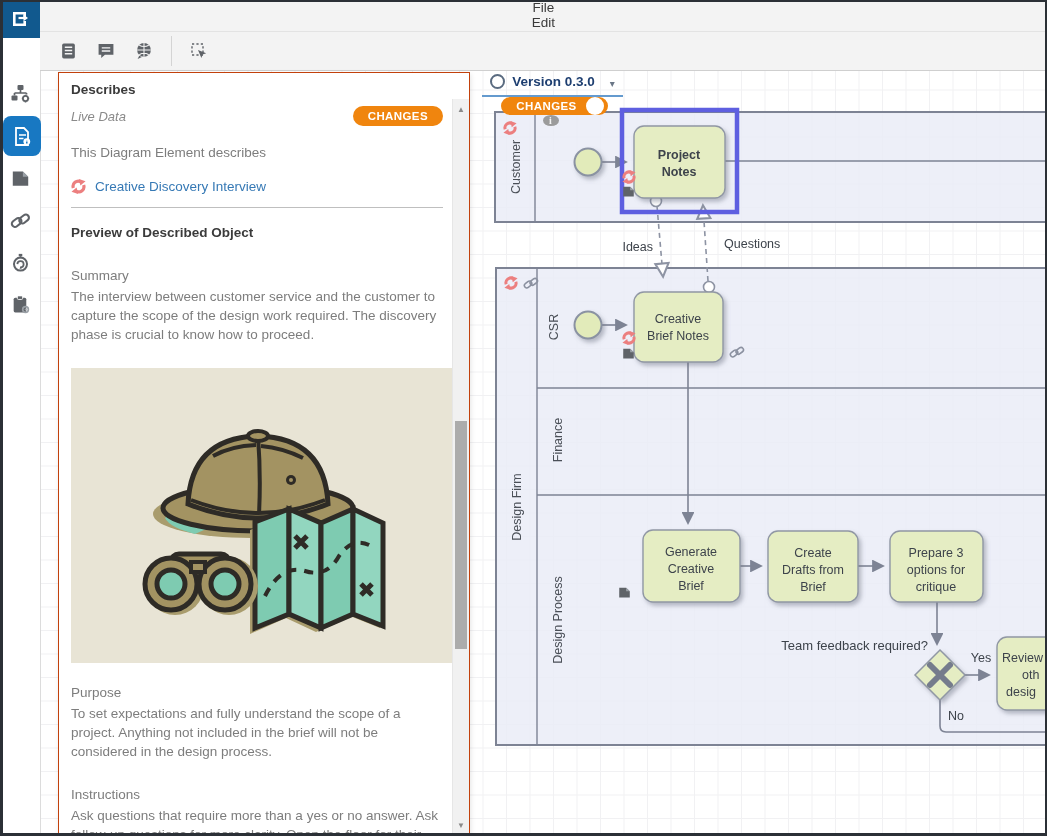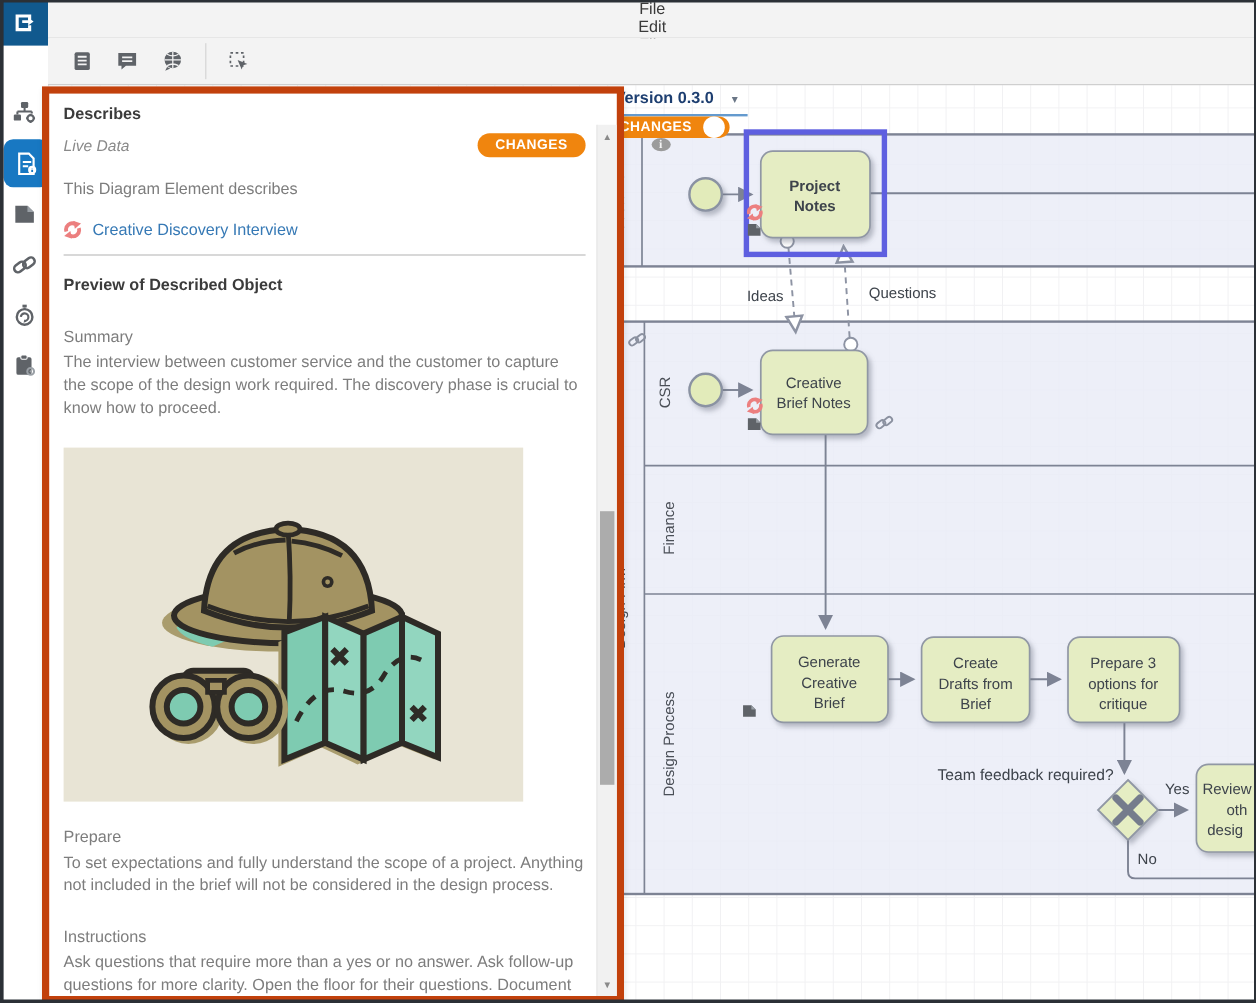--- a/index.html
+++ b/index.html
@@ -41,22 +41,22 @@
   
   #canvas{position:absolute;left:40px;top:70px;width:1007px;height:766px;background:#fff;
     background-image:linear-gradient(#f1f1f3 1px,transparent 1px),linear-gradient(90deg,#f1f1f3 1px,transparent 1px);
     background-size:23.5px 23.5px;background-position:-4px -4px;}
   #diagram-svg{position:absolute;left:0;top:0;}
   .dg-text{font-family:"Liberation Sans",sans-serif;font-size:12.5px;fill:#3d434b;}
   .dg-bold{font-weight:bold;}
   .lane-text{font-family:"Liberation Sans",sans-serif;font-size:12.5px;fill:#4a4f57;}
 
   
-  #panel{position:absolute;left:35px;top:72px;width:485px;height:764px;background:#fff;
-    border:6px solid #c2410c;box-shadow:1px 2px 5px rgba(0,0,0,.10);z-index:20;overflow:hidden;box-sizing:border-box;}
+  #panel{position:absolute;left:58px;top:72px;width:412px;height:764px;background:#fff;
+    border:1px solid #c2410c;box-shadow:1px 2px 5px rgba(0,0,0,.10);z-index:20;overflow:hidden;box-sizing:border-box;}
   #panel-content{position:absolute;left:0;top:0;right:16px;bottom:0;padding:9px 10px 0 12px;overflow:hidden;}
   .p-title{font-size:13.5px;font-weight:bold;color:#3b3b3b;margin:0 0 9px 0;}
   .p-subrow{display:flex;align-items:center;justify-content:space-between;margin-bottom:17px;}
   .p-subtitle{font-size:13px;font-style:italic;color:#8a8a8a;}
   .p-badge{background:#F0850E;color:#fff;font-size:11.5px;font-weight:bold;letter-spacing:.4px;
     border-radius:12px;padding:4px 15px;}
   .p-body{font-size:13.5px;color:#7d7d7d;line-height:19px;}
   .p-intro{margin-bottom:17px;}
   .p-linkrow{display:flex;align-items:center;gap:9px;margin-bottom:13px;}
   .p-link{font-size:13.5px;color:#3679b5;}
@@ -367,21 +367,21 @@
             <circle cx="116" cy="190" r="29" fill="#a99c6d"></circle>
           <rect x="58" y="158" width="58" height="26" rx="8" fill="#a39362" stroke="#2e2b26" stroke-width="5"></rect>
           <circle cx="58" cy="188" r="26" fill="#a39362" stroke="#2e2b26" stroke-width="5"></circle>
           <circle cx="112" cy="188" r="26" fill="#a39362" stroke="#2e2b26" stroke-width="5"></circle>
           <circle cx="58" cy="188" r="14" fill="#7ecbb1" stroke="#2e2b26" stroke-width="5"></circle>
           <circle cx="112" cy="188" r="14" fill="#7ecbb1" stroke="#2e2b26" stroke-width="5"></circle>
           <path d="M78,166 h14 v10 h-14 Z" fill="#a39362" stroke="#2e2b26" stroke-width="4"></path>
         </svg>
       </div>
 
-      <div class="p-body p-label">Prepare</div>
+      <div class="p-body p-label">Purpose</div>
       <div class="p-body p-para">To set expectations and fully understand the scope of a project. Anything not included in the brief will not be considered in the design process.</div>
 
       <div class="p-body p-label">Instructions</div>
       <div class="p-body">Ask questions that require more than a yes or no answer. Ask follow-up questions for more clarity. Open the floor for their questions. Document everything.</div>
     </div>
 
     <div id="p-scroll">
       <div class="sb-arrow" id="sb-up">▲</div>
       <div id="sb-thumb"></div>
       <div class="sb-arrow" id="sb-down">▼</div>

